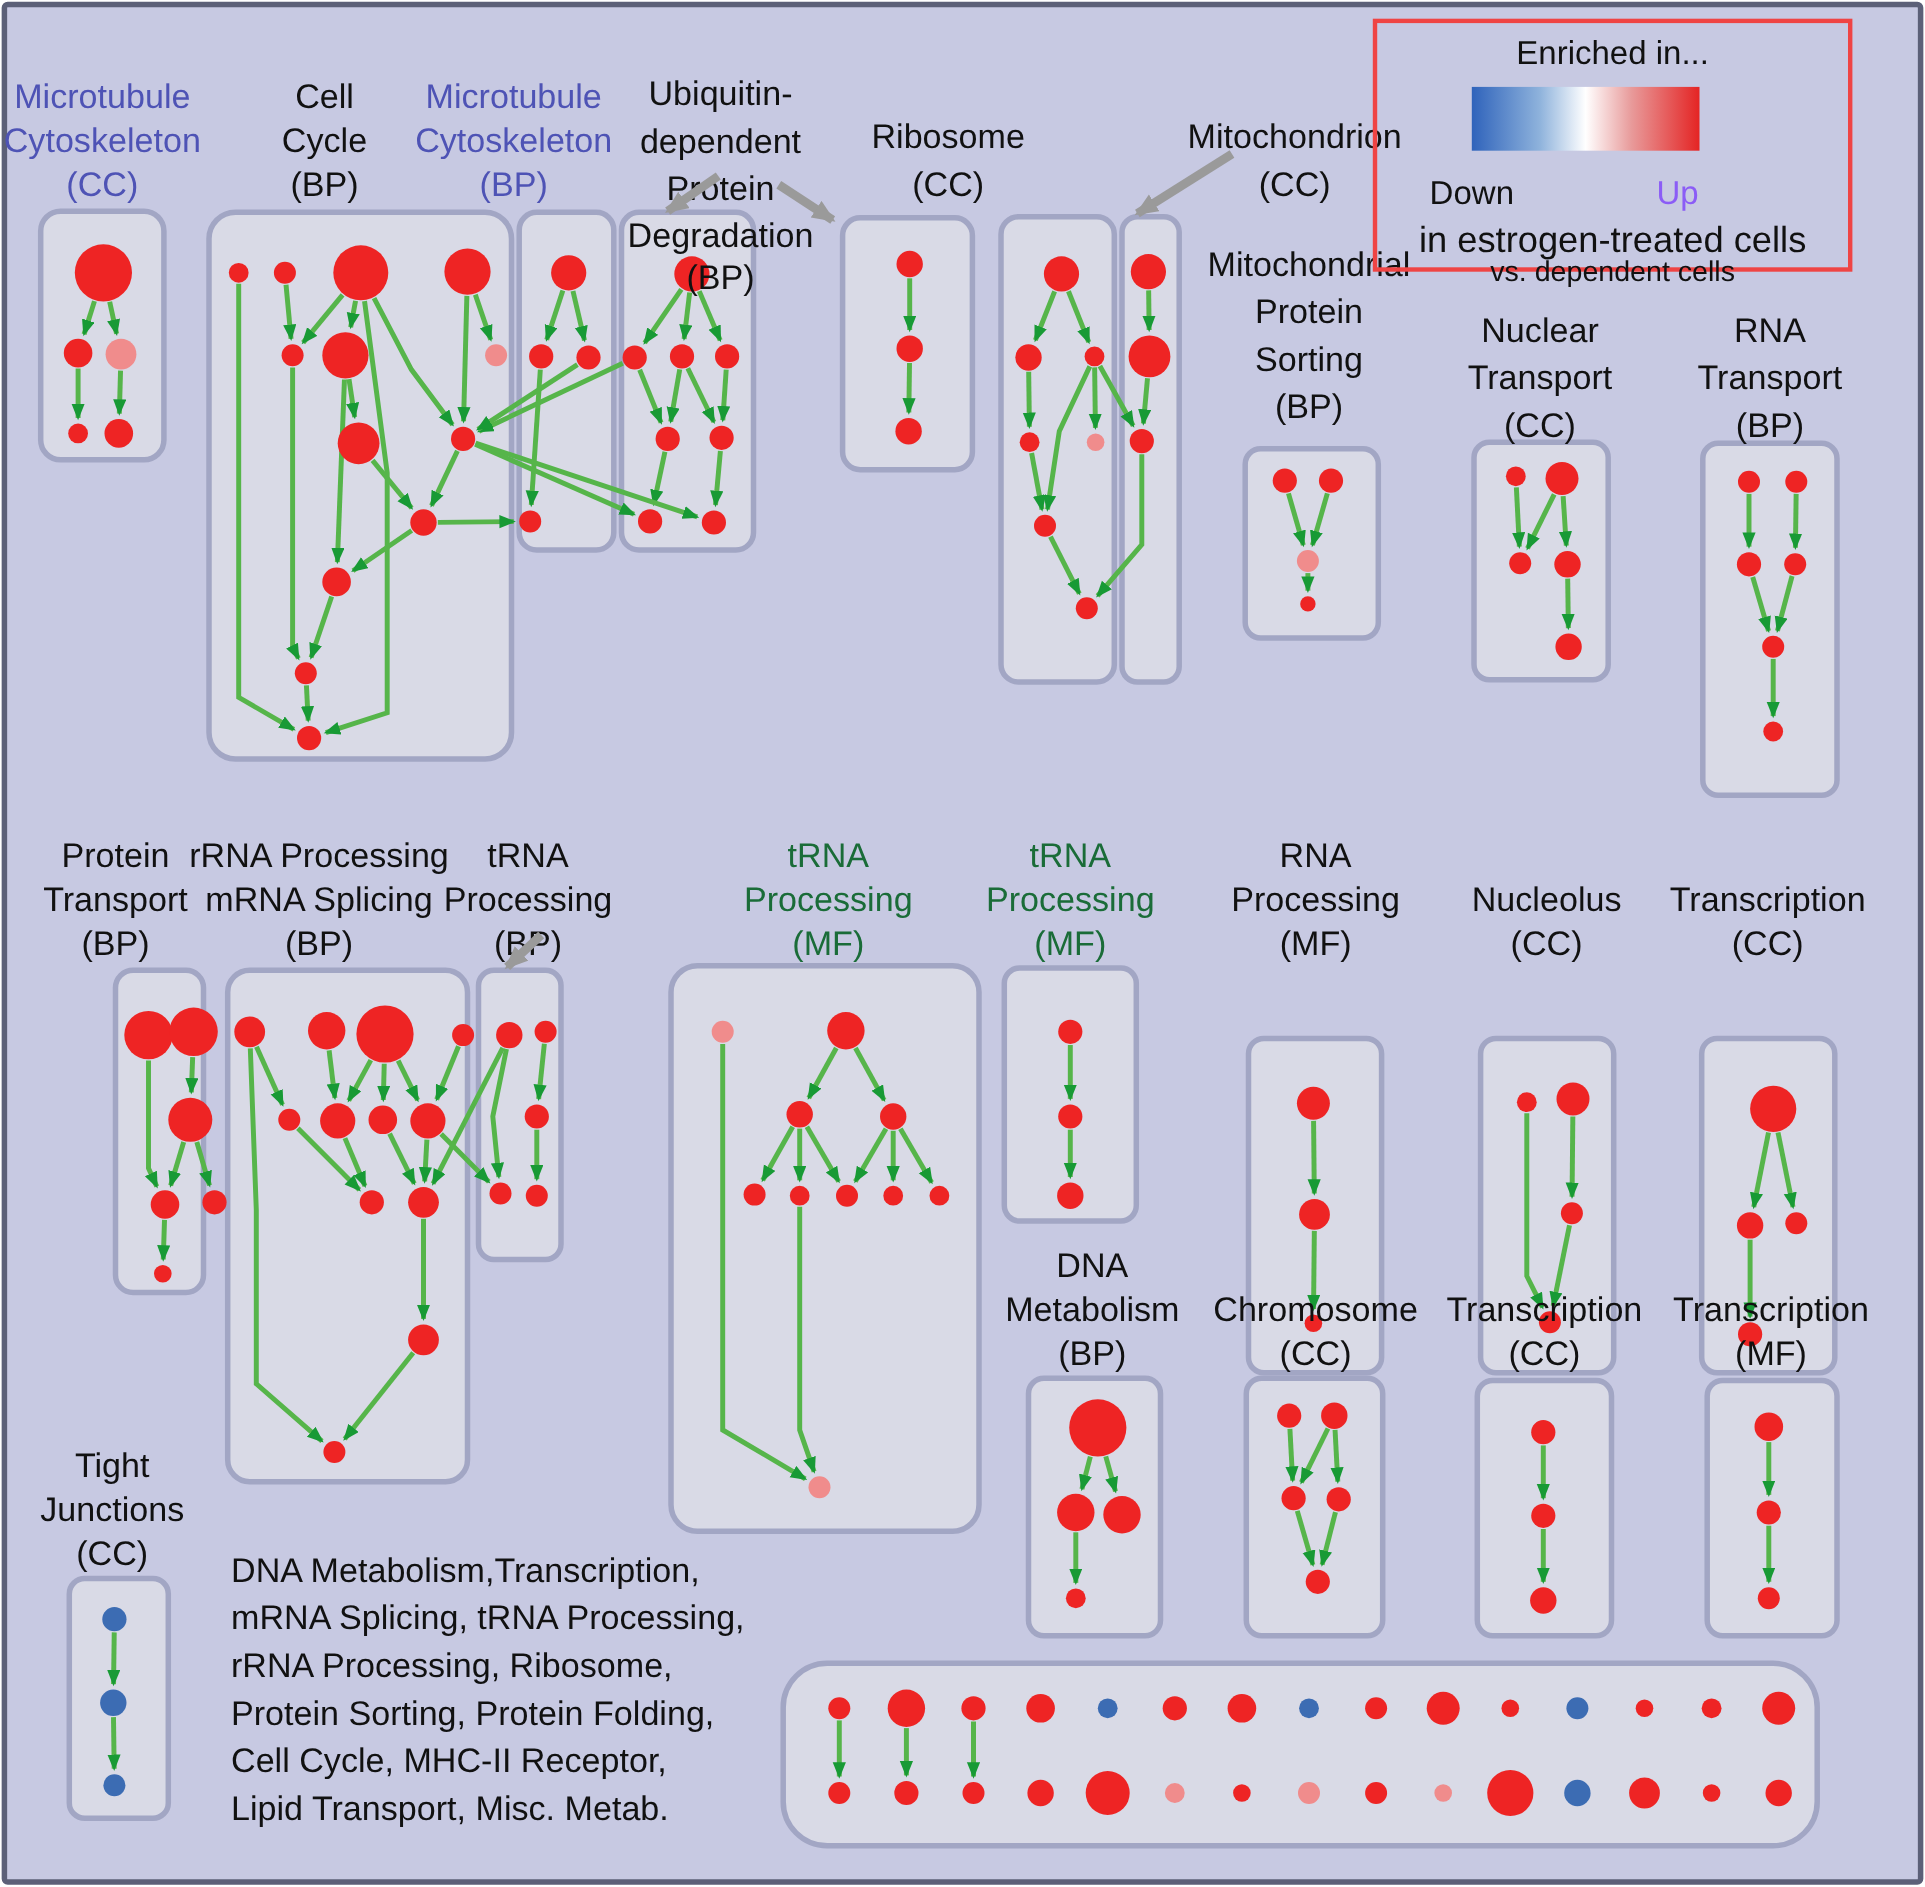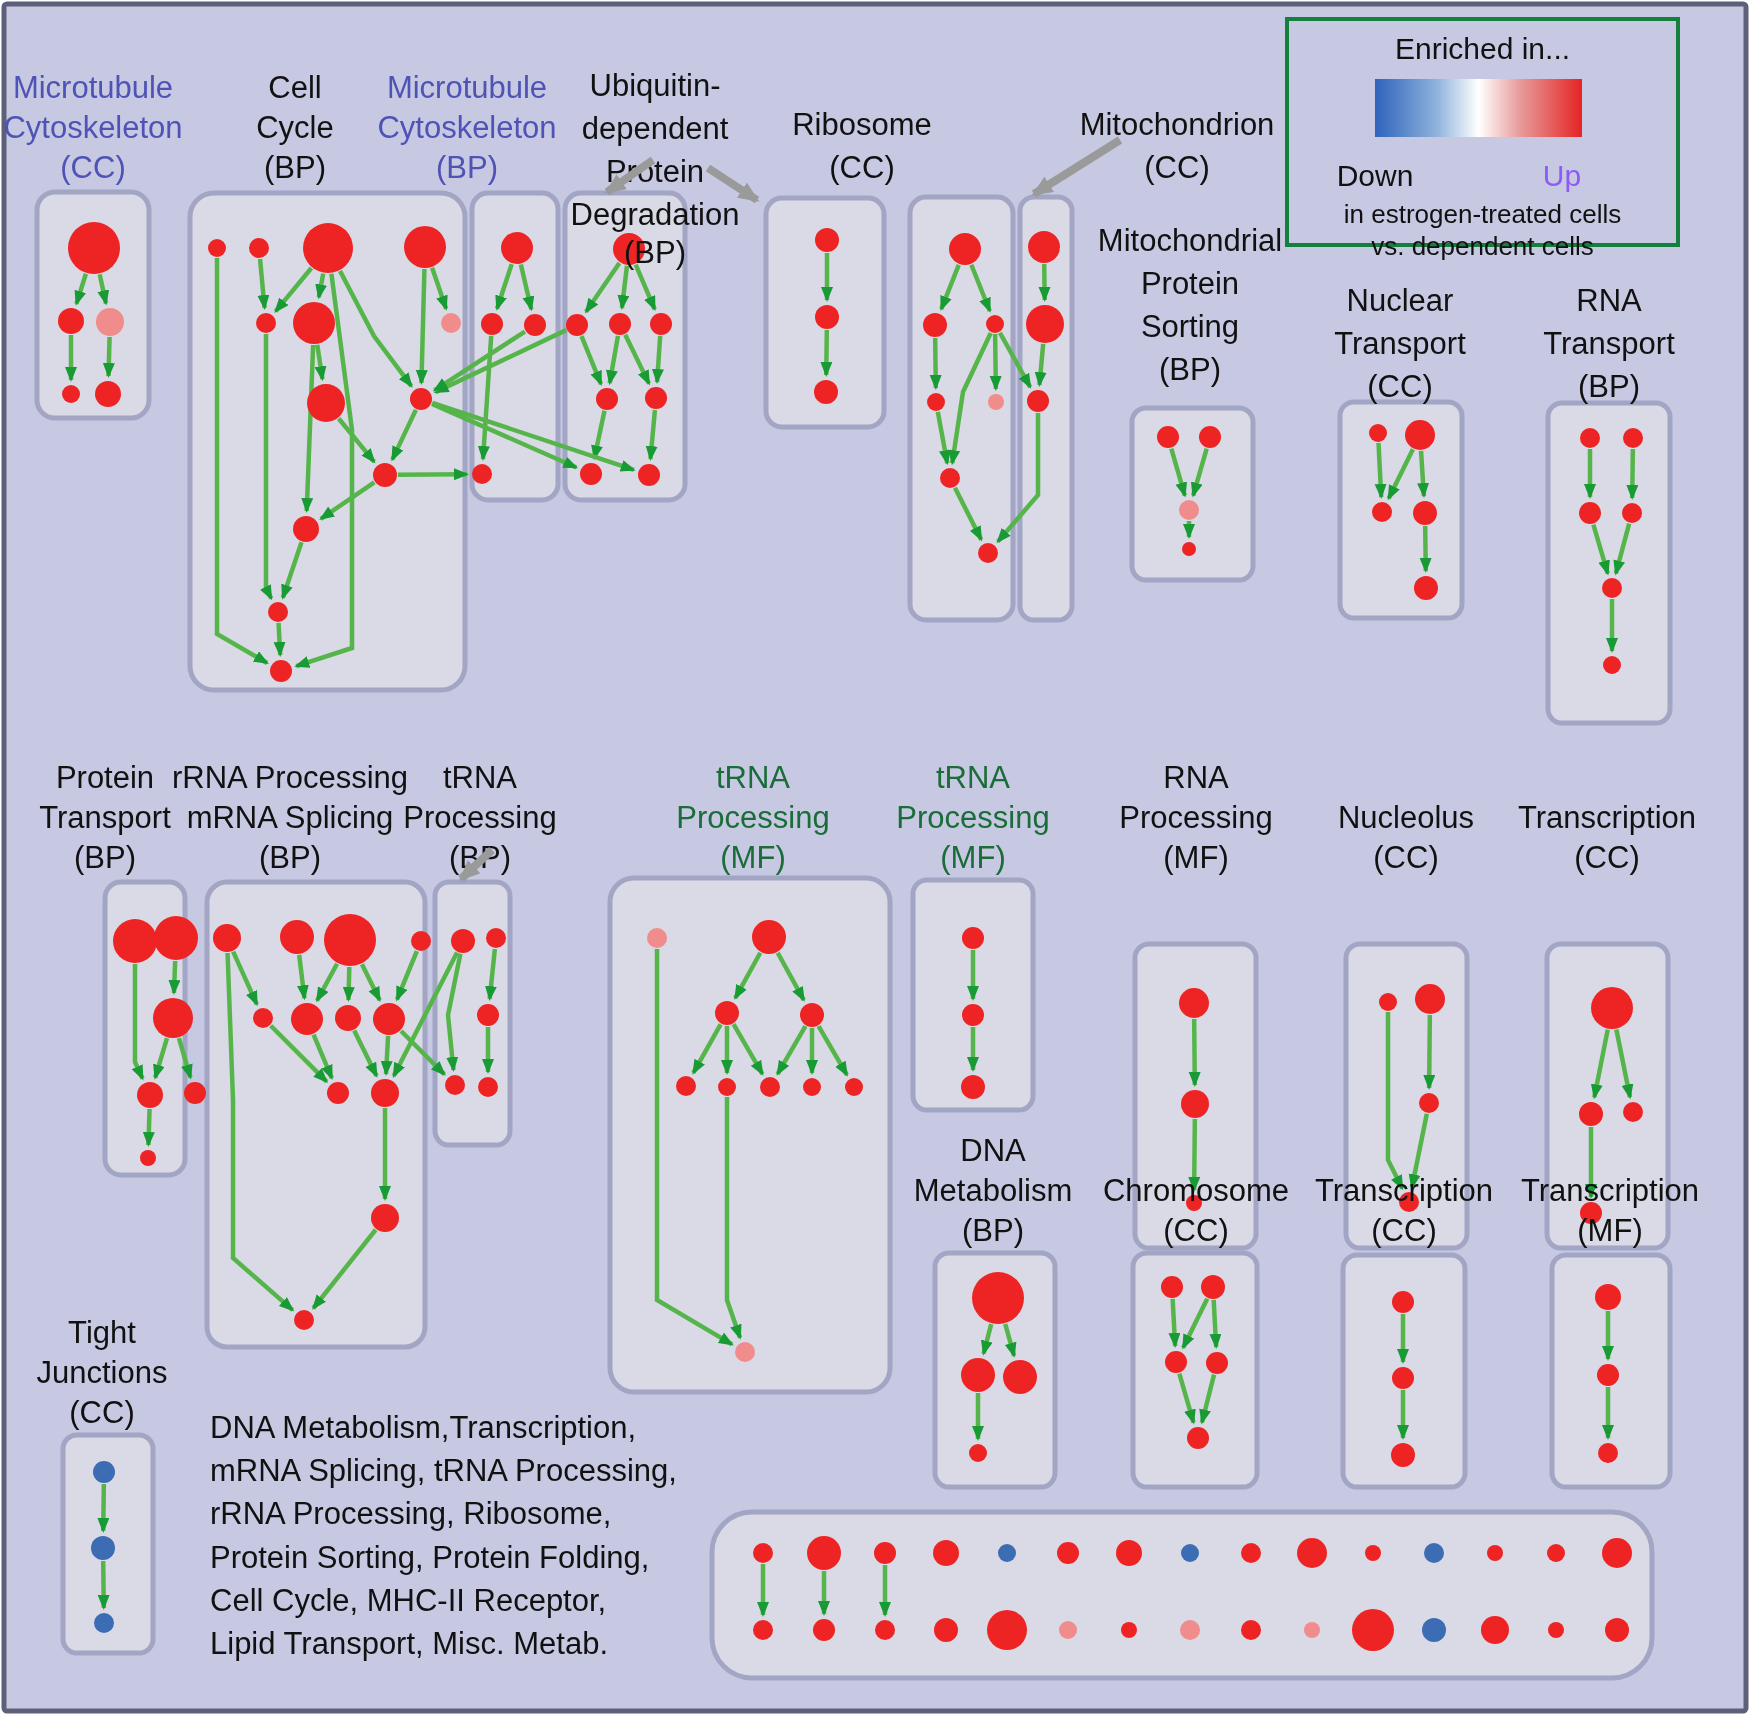--- a/index.html
+++ b/index.html
@@ -1,24 +1,24 @@
 <!DOCTYPE html>
 <html><head>
 <meta charset="utf-8">
 <style>
   html,body{margin:0;padding:0;background:#ffffff;font-family:"Liberation Sans",sans-serif;}
   #stage{position:relative;width:1750px;height:1715px;overflow:hidden;}
   #net{position:absolute;left:0;top:0;}
-  .legend{position:absolute;left:1285px;top:17px;width:395px;height:230px;border:4px solid #15803d;box-sizing:border-box;z-index:5;}
+  .legend{position:absolute;left:1248px;top:17px;width:436px;height:230px;border:4px solid #ef4444;box-sizing:border-box;z-index:5;}
   .legend-title{position:absolute;left:0;top:11px;width:100%;text-align:center;font-size:30px;color:#111;}
   .legend-bar{position:absolute;left:86px;top:58px;width:207px;height:58px;
      background:linear-gradient(to right,#2f63bb 0%,#8fb3dc 30%,#ffffff 50%,#e89b9b 70%,#e42424 100%);}
   .legend-down{position:absolute;left:86px;top:138px;transform:translateX(-50%);font-size:30px;color:#111;}
   .legend-up{position:absolute;left:273px;top:138px;transform:translateX(-50%);font-size:30px;color:#8b5cf6;}
-  .legend-sub1{position:absolute;left:50%;top:178px;transform:translateX(-50%);font-size:26px;white-space:nowrap;color:#111;}
+  .legend-sub1{position:absolute;left:50%;top:178px;transform:translateX(-50%);font-size:33px;white-space:nowrap;color:#111;}
   .legend-sub2{position:absolute;left:50%;top:210px;transform:translateX(-50%);font-size:26px;white-space:nowrap;color:#111;}
 </style>
 </head>
 <body>
 
 <div id="stage">
   <svg id="net" width="1750" height="1715" viewBox="0 0 1750 1715">
       <defs>
         <marker id="ah" markerUnits="userSpaceOnUse" markerWidth="18" markerHeight="16" refX="13" refY="6" orient="auto">
           <path d="M0,0 L15,6 L0,12 Z" fill="#189a35"></path>

